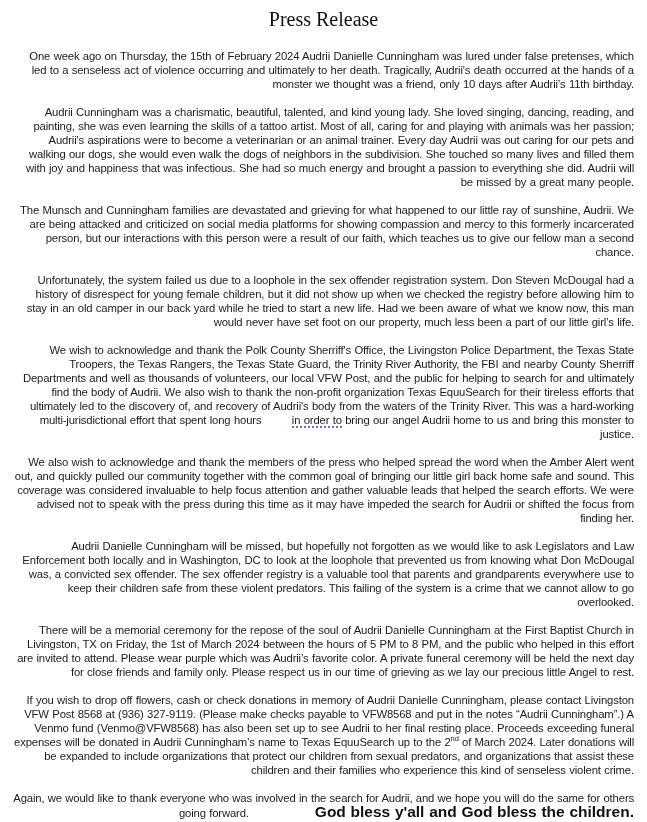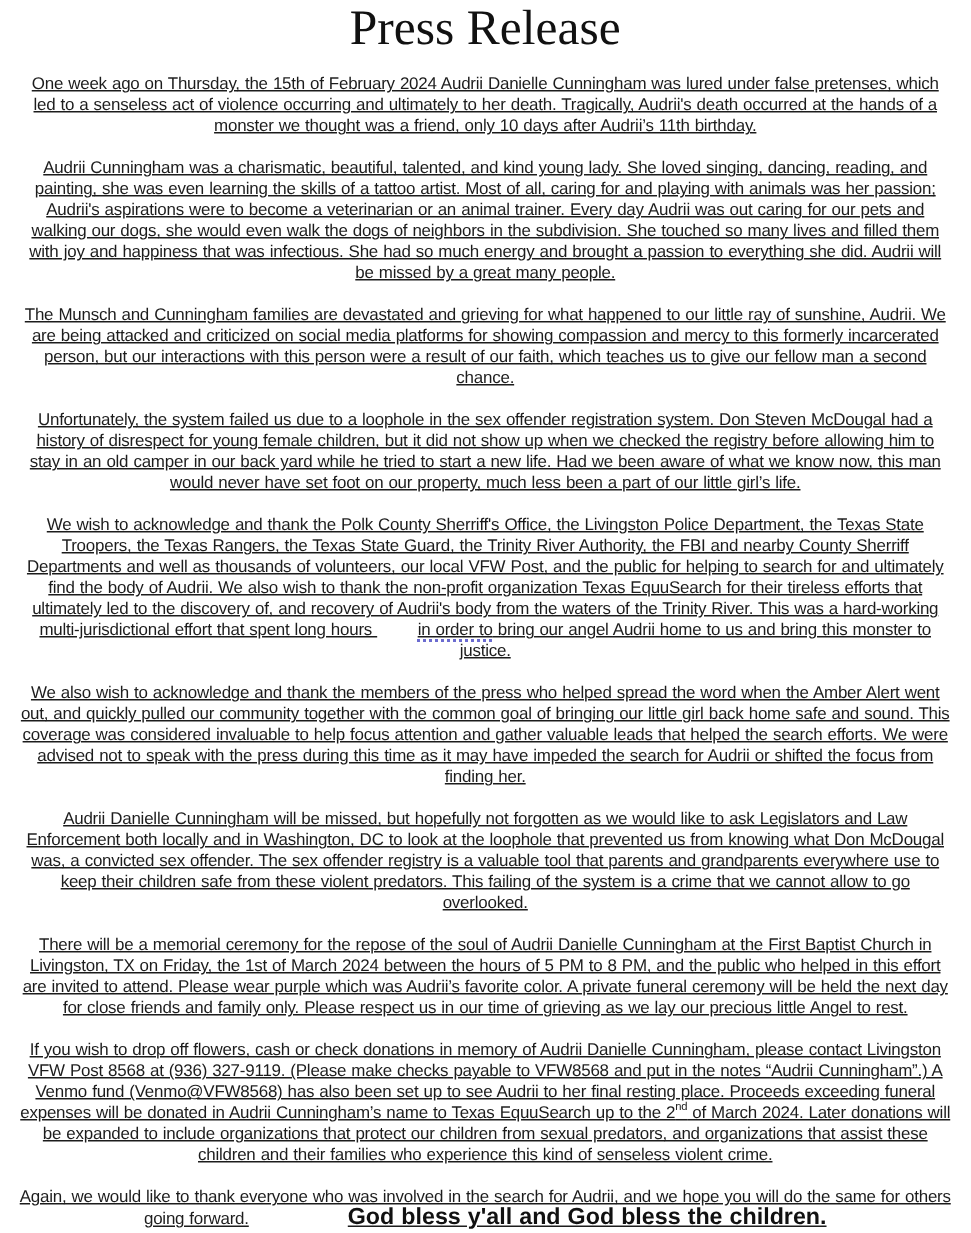--- a/index.html
+++ b/index.html
@@ -13,34 +13,33 @@
   .page {
     width: 647px;
     height: 822px;
     background: #ffffff;
     padding: 3px 13px 10px 13px;
     color: #1c1c1c;
   }
   .title {
     font-family: "Liberation Serif", "DejaVu Serif", serif;
     font-weight: 400;
-    font-size: 33px;
+    font-size: 20px;
     line-height: 32px;
     text-align: center;
     color: #111111;
     margin-bottom: 3px;
   }
   .body-text p {
     font-size: 11.3px;
     line-height: 14px;
     letter-spacing: -0.15px;
     margin-top: 14px;
-    text-align: center;
+    text-align: right;
     word-spacing: 0.4px;
-    text-decoration: underline;
   }
   .grammar-mark {
     border-bottom: 2px dotted #6b6bd0; 
     padding-bottom: 0px;
     margin-left: 27px;
   }
   sup.ordinal {
     font-size: 7.5px;
     line-height: 0;
     vertical-align: super;

